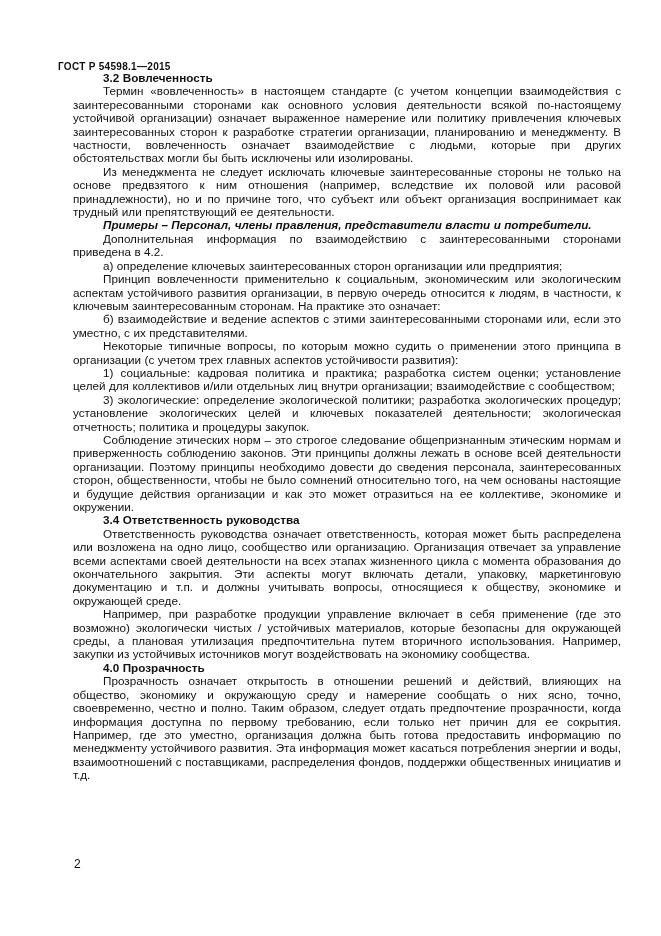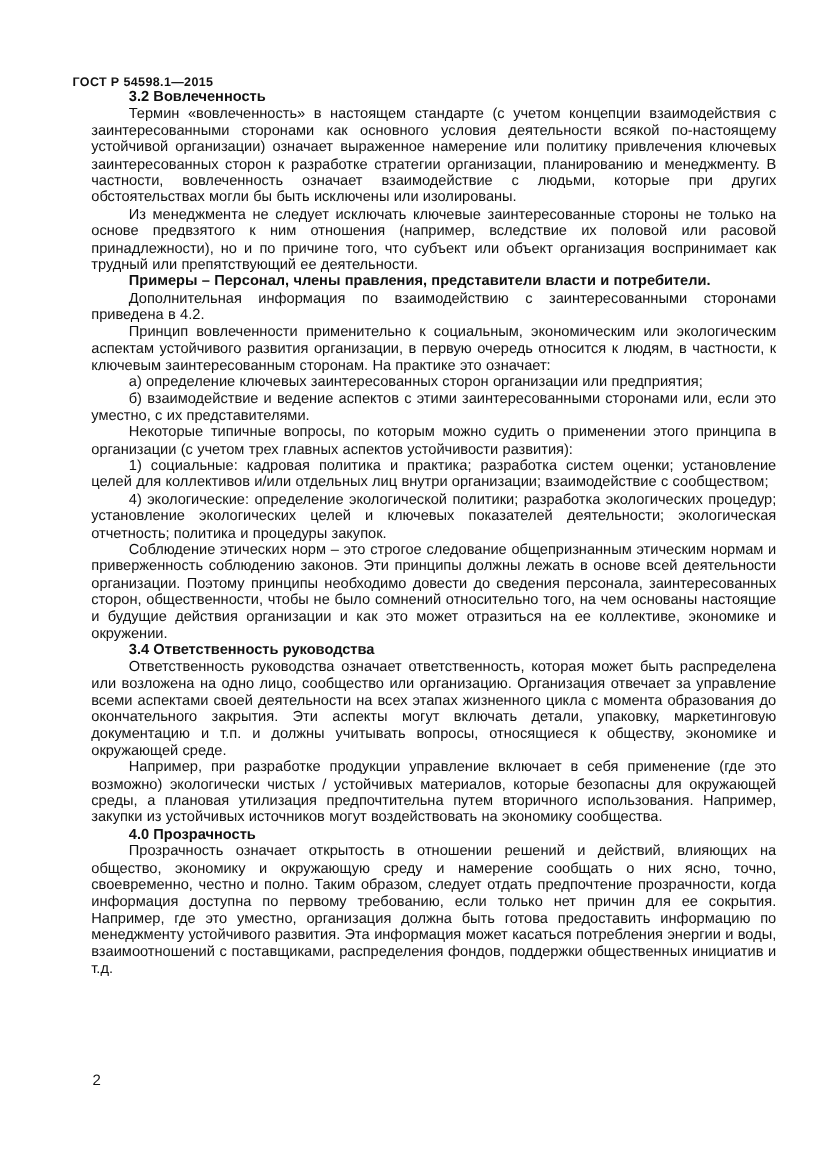--- a/index.html
+++ b/index.html
@@ -38,45 +38,46 @@
     text-align: justify;
     text-indent: 30px;
     word-spacing: 0.2px;
   }
   .para.heading {
     font-weight: bold;
     text-align: left;
   }
   .para.example {
     font-weight: bold;
+    font-style: italic;
   }
   .page-number {
     position: absolute;
     left: 74px;
     top: 857px;
     font-size: 12px;
   }
 </style>
 </head>
 <body>
 
 <div class="doc-header">ГОСТ Р 54598.1—2015</div>
 
 <div class="doc-body">
     <p class="para heading">3.2 Вовлеченность</p>
     <p class="para body">Термин «вовлеченность» в настоящем стандарте (с учетом концепции взаимодействия с заинтересованными сторонами как основного условия деятельности всякой по-настоящему устойчивой организации) означает выраженное намерение или политику привлечения ключевых заинтересованных сторон к разработке стратегии организации, планированию и менеджменту. В частности, вовлеченность означает взаимодействие с людьми, которые при других обстоятельствах могли бы быть исключены или изолированы.</p>
     <p class="para body">Из менеджмента не следует исключать ключевые заинтересованные стороны не только на основе предвзятого к ним отношения (например, вследствие их половой или расовой принадлежности), но и по причине того, что субъект или объект организация воспринимает как трудный или препятствующий ее деятельности.</p>
     <p class="para example">Примеры – Персонал, члены правления, представители власти и потребители.</p>
     <p class="para body">Дополнительная информация по взаимодействию с заинтересованными сторонами приведена в 4.2.</p>
+    <p class="para body">а) определение ключевых заинтересованных сторон организации или предприятия;</p>
     <p class="para body">Принцип вовлеченности применительно к социальным, экономическим или экологическим аспектам устойчивого развития организации, в первую очередь относится к людям, в частности, к ключевым заинтересованным сторонам. На практике это означает:</p>
-    <p class="para body">а) определение ключевых заинтересованных сторон организации или предприятия;</p>
     <p class="para body">б) взаимодействие и ведение аспектов с этими заинтересованными сторонами или, если это уместно, с их представителями.</p>
     <p class="para body">Некоторые типичные вопросы, по которым можно судить о применении этого принципа в организации (с учетом трех главных аспектов устойчивости развития):</p>
     <p class="para body">1) социальные: кадровая политика и практика; разработка систем оценки; установление целей для коллективов и/или отдельных лиц внутри организации; взаимодействие с сообществом;</p>
-    <p class="para body">4) экологические: определение экологической политики; разработка экологических процедур; установление экологических целей и ключевых показателей деятельности; экологическая отчетность; политика и процедуры закупок.</p>
+    <p class="para body">3) экологические: определение экологической политики; разработка экологических процедур; установление экологических целей и ключевых показателей деятельности; экологическая отчетность; политика и процедуры закупок.</p>
     <p class="para body">Соблюдение этических норм – это строгое следование общепризнанным этическим нормам и приверженность соблюдению законов. Эти принципы должны лежать в основе всей деятельности организации. Поэтому принципы необходимо довести до сведения персонала, заинтересованных сторон, общественности, чтобы не было сомнений относительно того, на чем основаны настоящие и будущие действия организации и как это может отразиться на ее коллективе, экономике и окружении.</p>
     <p class="para heading">3.4 Ответственность руководства</p>
     <p class="para body">Ответственность руководства означает ответственность, которая может быть распределена или возложена на одно лицо, сообщество или организацию. Организация отвечает за управление всеми аспектами своей деятельности на всех этапах жизненного цикла с момента образования до окончательного закрытия. Эти аспекты могут включать детали, упаковку, маркетинговую документацию и т.п. и должны учитывать вопросы, относящиеся к обществу, экономике и окружающей среде.</p>
     <p class="para body">Например, при разработке продукции управление включает в себя применение (где это возможно) экологически чистых / устойчивых материалов, которые безопасны для окружающей среды, а плановая утилизация предпочтительна путем вторичного использования. Например, закупки из устойчивых источников могут воздействовать на экономику сообщества.</p>
     <p class="para heading">4.0 Прозрачность</p>
     <p class="para body">Прозрачность означает открытость в отношении решений и действий, влияющих на общество, экономику и окружающую среду и намерение сообщать о них ясно, точно, своевременно, честно и полно. Таким образом, следует отдать предпочтение прозрачности, когда информация доступна по первому требованию, если только нет причин для ее сокрытия. Например, где это уместно, организация должна быть готова предоставить информацию по менеджменту устойчивого развития. Эта информация может касаться потребления энергии и воды, взаимоотношений с поставщиками, распределения фондов, поддержки общественных инициатив и т.д.</p>
   </div>
 
 <div class="page-number">2</div>
 

